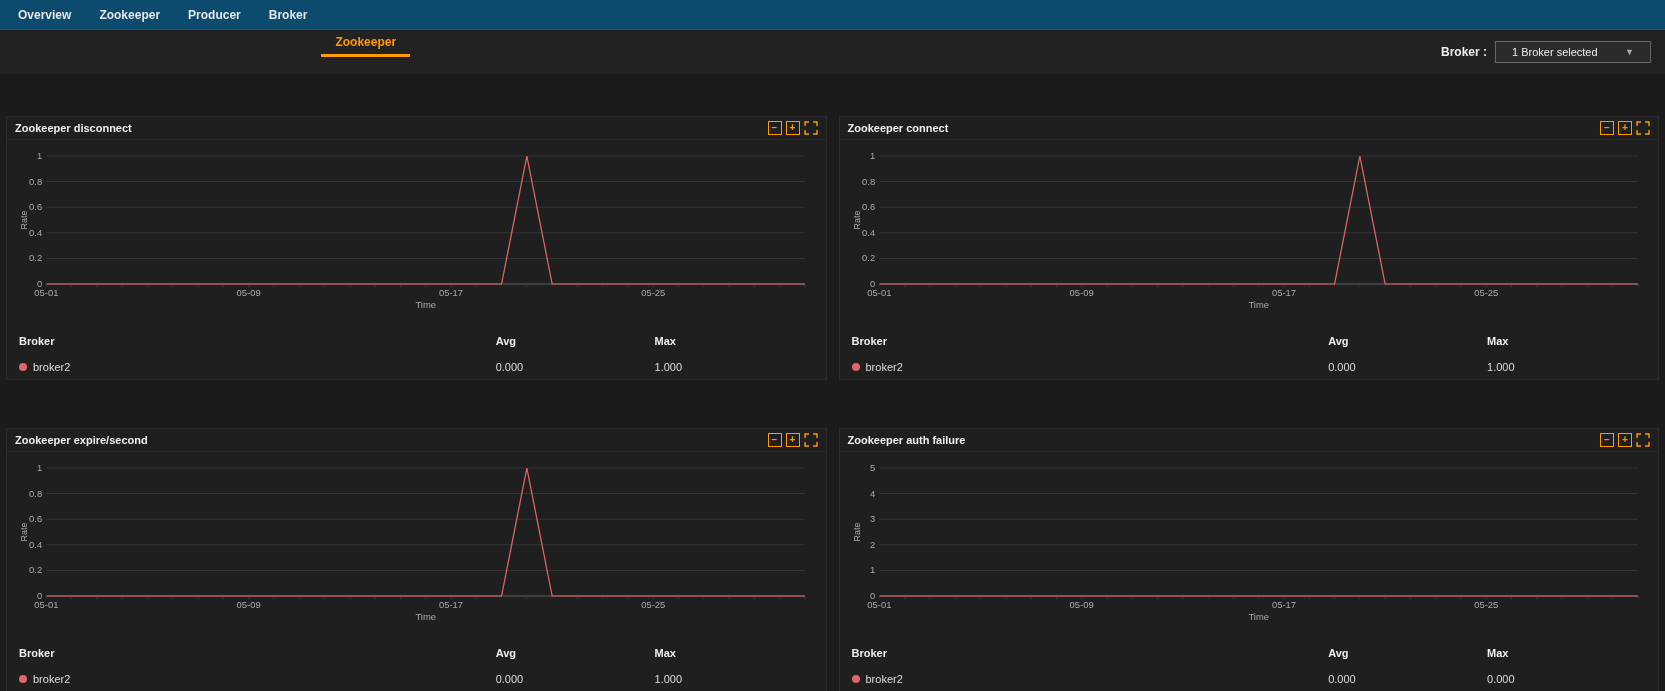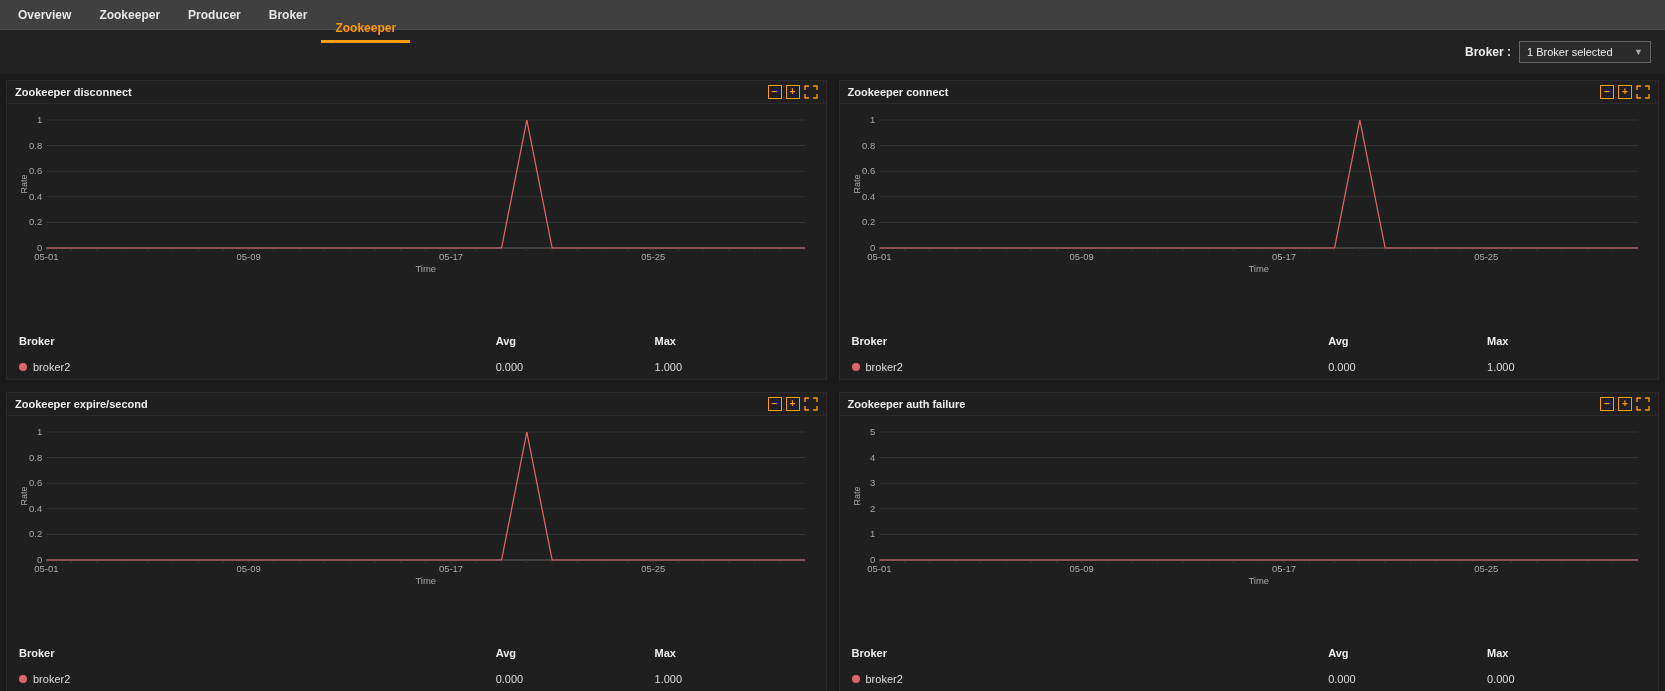--- a/index.html
+++ b/index.html
@@ -7,23 +7,23 @@
     width: 1665px;
     height: 691px;
     background: #1b1b1b;
     color: #ddd;
     font-family: Arial, Helvetica, sans-serif;
     font-size: 11px;
     overflow: hidden;
   }
   .tabbar {
     display: flex;
-    align-items: center;
+    align-items: flex-start;
     height: 30px;
-    background: #404040;
+    background: #0c4a6e;
     border-bottom: 1px solid #4a4a4a;
     padding-left: 4px;
     gap: 0;
   }
   .tab {
     padding: 8px 14px;
     font-size: 12px;
     font-weight: bold;
     color: #e6e6e6;
     cursor: pointer;
@@ -44,27 +44,27 @@
     gap: 8px;
     background: #222;
   }
   .toolbar-label {
     font-size: 12px;
     font-weight: bold;
     color: #eee;
     padding-left: 43px;
   }
   .broker-select {
-    width: 132px;
+    width: 156px;
     height: 22px;
     background: #2b2b2b;
     border: 1px solid #666;
     color: #eee;
     font-size: 11px;
-    padding: 0 7px;
+    padding: 0 16px;
     display: flex;
     align-items: center;
     justify-content: space-between;
     cursor: pointer;
   }
   .broker-select .caret {
     font-size: 9px;
     color: #aaa;
   }
   .grid {
@@ -72,20 +72,21 @@
     grid-template-columns: 1fr 1fr;
     grid-template-rows: 300px 300px;
     gap: 12px;
     padding: 6px;
   }
   .panel {
     background: #1f1f1f;
     border: 1px solid #2b2b2b;
     display: flex;
     flex-direction: column;
+    margin-top: 36px;
   }
   .panel-header {
     display: flex;
     justify-content: space-between;
     align-items: center;
     padding: 4px 8px;
     font-size: 11px;
     font-weight: bold;
     color: #eee;
     border-bottom: 1px solid #2b2b2b;

